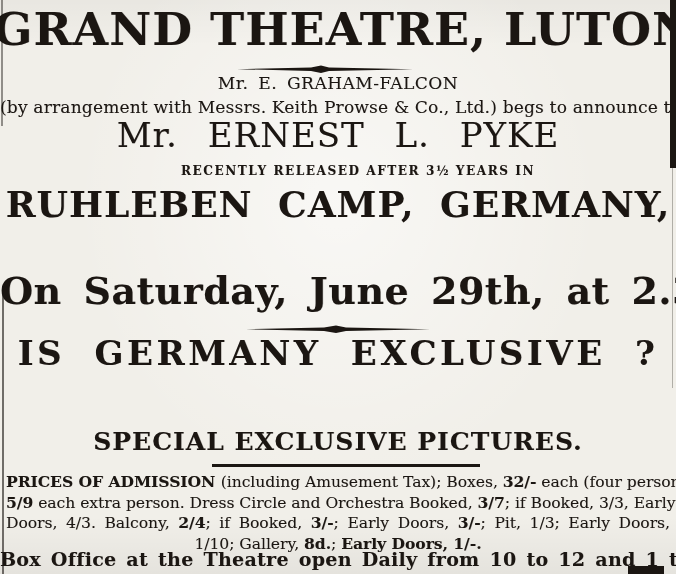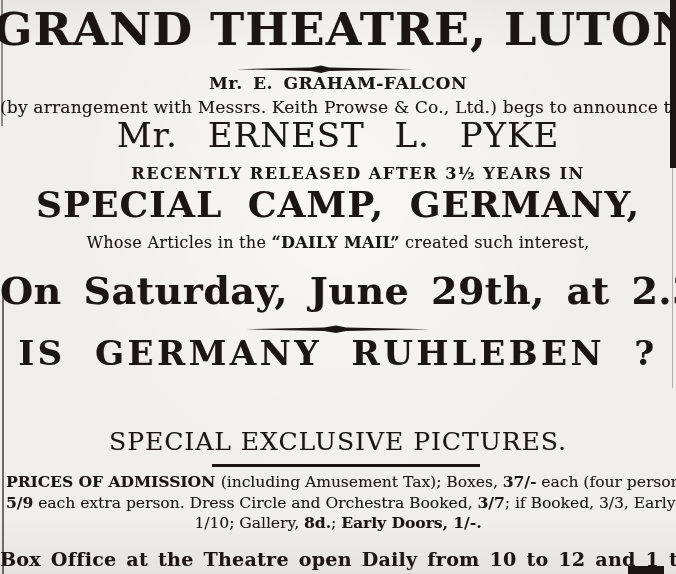--- a/index.html
+++ b/index.html
@@ -20,32 +20,32 @@
     color:var(--ink);
     text-shadow:0.4px 0.4px 0 rgba(27,22,18,.28);
   }
   .line{position:absolute;left:0;right:0;text-align:center;white-space:nowrap;}
 
   .masthead{top:4px;font-size:45px;font-weight:bold;letter-spacing:1px;line-height:52px;transform:scaleX(1.02);}
   .ornament{position:absolute;left:0;right:26px;text-align:center;}
   .ornament-top{top:59px;}
   .ornament-mid{top:319px;right:0;}
 
-  .presenter{top:73px;font-size:17px;font-weight:bold;letter-spacing:.5px;word-spacing:4px;}
+  .presenter{top:73px;font-size:17px;font-weight:normal;letter-spacing:.5px;word-spacing:4px;}
   .arrangement{top:97px;font-size:17px;letter-spacing:.2px;}
   .speaker{top:115px;font-size:34px;font-weight:normal;word-spacing:18px;letter-spacing:1px;}
-  .released{top:164px;font-size:16px;font-weight:bold;letter-spacing:1.6px;margin-left:40px;}
+  .released{top:164px;font-size:12px;font-weight:bold;letter-spacing:1.6px;margin-left:40px;}
   .camp{top:183px;font-size:36px;font-weight:bold;word-spacing:12px;letter-spacing:1px;}
   .articles{top:233px;font-size:16px;letter-spacing:.3px;}
   .relate{top:252px;font-size:16px;font-weight:bold;letter-spacing:2.2px;}
   .eventdate{top:268px;font-size:38px;font-weight:bold;word-spacing:8px;letter-spacing:.5px;}
   .question{top:333px;font-size:34px;font-weight:bold;letter-spacing:3.5px;word-spacing:14px;}
   .pitch1{top:384px;font-size:19px;}
   .pitch2{top:406px;font-size:19px;}
-  .pictures{top:427px;font-size:25px;font-weight:normal;letter-spacing:1px;}
+  .pictures{top:427px;font-size:25px;font-weight:bold;letter-spacing:1px;}
 
   .prices-rule{position:absolute;top:464px;left:212px;width:268px;height:3px;background:var(--ink);}
   .prices{position:absolute;top:472px;left:6px;right:6px;font-size:15.5px;line-height:19.5px;}
   .prices .p-line{text-align:justify;text-align-last:justify;white-space:nowrap;}
   .prices .p-line.centered{text-align:center;text-align-last:center;}
   .seg-b{font-weight:bold;}
   .seg-caps{font-size:22px;letter-spacing:.5px;}
 
   .boxoffice{top:548px;font-size:19px;font-weight:bold;letter-spacing:.3px;word-spacing:3px;}
 
@@ -69,38 +69,38 @@
   <div class="ornament ornament-top">
     <svg width="176" height="9" viewBox="0 0 176 9">
       <polygon class="rule-fill" points="0,4.2 74,2.6 84,0.6 92,2.6 176,4.2 92,6 84,8 74,6"></polygon>
     </svg>
   </div>
 
   <div class="line presenter">Mr. E. GRAHAM-FALCON</div>
   <div class="line arrangement">(by arrangement with Messrs. Keith Prowse &amp; Co., Ltd.) begs to announce that</div>
   <div class="line speaker">Mr. ERNEST L. PYKE</div>
   <div class="line released">RECENTLY RELEASED AFTER 3½ YEARS IN</div>
-  <div class="line camp">SPECIAL CAMP, GERMANY,</div>
-  <div class="line articles"><span>Whose Articles in the </span><span class="seg-b">“DAILY MAIL”</span><span> created such interest,</span></div>
+  <div class="line camp">RUHLEBEN CAMP, GERMANY,</div>
   <div class="line eventdate">On Saturday, June 29th, at 2.30.</div>
 
   <div class="ornament ornament-mid">
     <svg width="184" height="9" viewBox="0 0 184 9">
       <polygon class="rule-fill" points="0,4.2 78,2.6 90,0.6 100,2.6 184,4.2 100,6 90,8 78,6"></polygon>
     </svg>
   </div>
 
-  <div class="line question">IS GERMANY RUHLEBEN ?</div>
+  <div class="line question">IS GERMANY EXCLUSIVE ?</div>
   <div class="line pictures">SPECIAL EXCLUSIVE PICTURES.</div>
 
   <div class="prices-rule"></div>
 
   <div class="prices">
-    <div class="p-line"><span class="seg-b">PRICES OF ADMISSION </span><span>(including Amusement Tax); Boxes, </span><span class="seg-b">37/-</span><span> each (four persons);</span></div>
+    <div class="p-line"><span class="seg-b">PRICES OF ADMISSION </span><span>(including Amusement Tax); Boxes, </span><span class="seg-b">32/-</span><span> each (four persons);</span></div>
     <div class="p-line"><span class="seg-b">5/9</span><span> each extra person.  Dress Circle and Orchestra Booked, </span><span class="seg-b">3/7</span><span>; if Booked, 3/3, Early</span></div>
+    <div class="p-line"><span>Doors, 4/3.  Balcony, </span><span class="seg-b">2/4</span><span>; if Booked, </span><span class="seg-b">3/-</span><span>; Early Doors, </span><span class="seg-b">3/-</span><span>; Pit, 1/3; Early Doors,</span></div>
     <div class="p-line centered"><span>1/10; Gallery, </span><span class="seg-b">8d.</span><span>; </span><span class="seg-b">Early Doors, 1/-.</span></div>
   </div>
 
   <div class="line boxoffice">Box Office at the Theatre open Daily from 10 to 12 and 1 to 4.</div>
 
   <div class="mark m-right-bar"></div>
   <div class="mark m-right-line"></div>
   <div class="mark m-left-top"></div>
   <div class="mark m-left-bot"></div>
   <div class="mark m-left-tick"></div>

